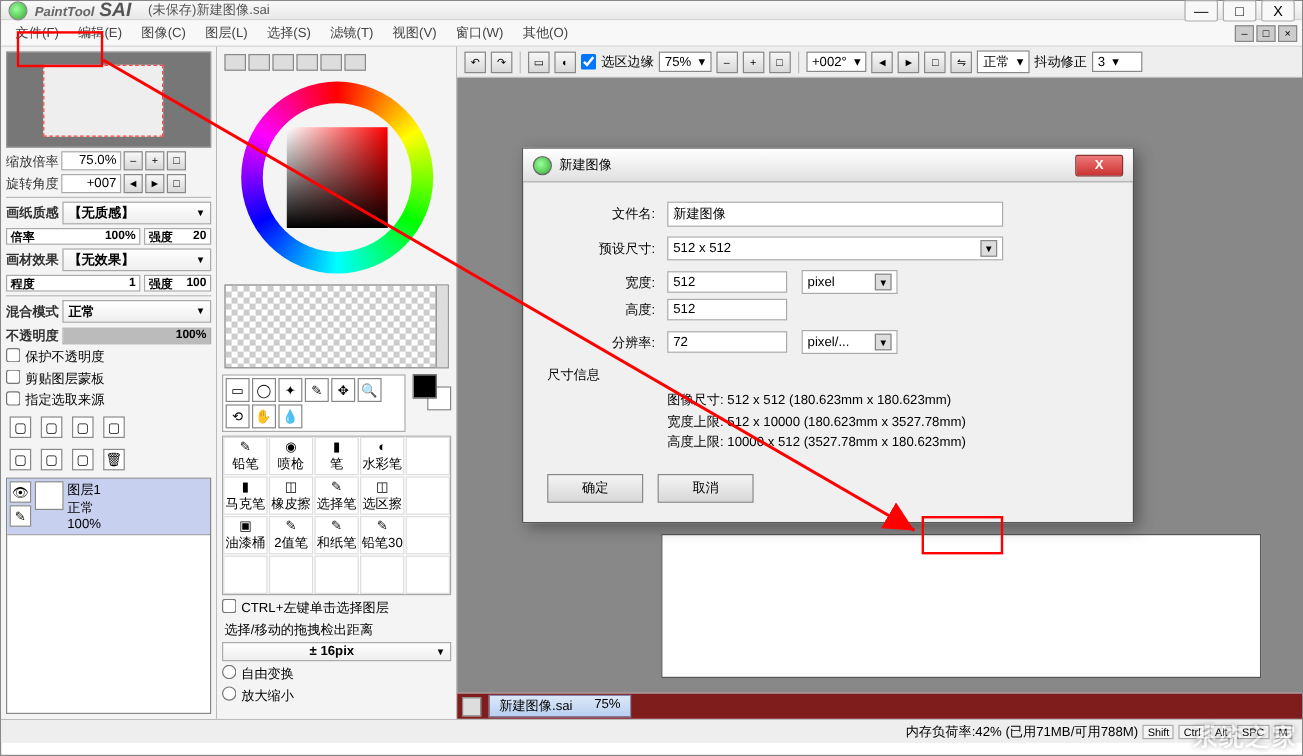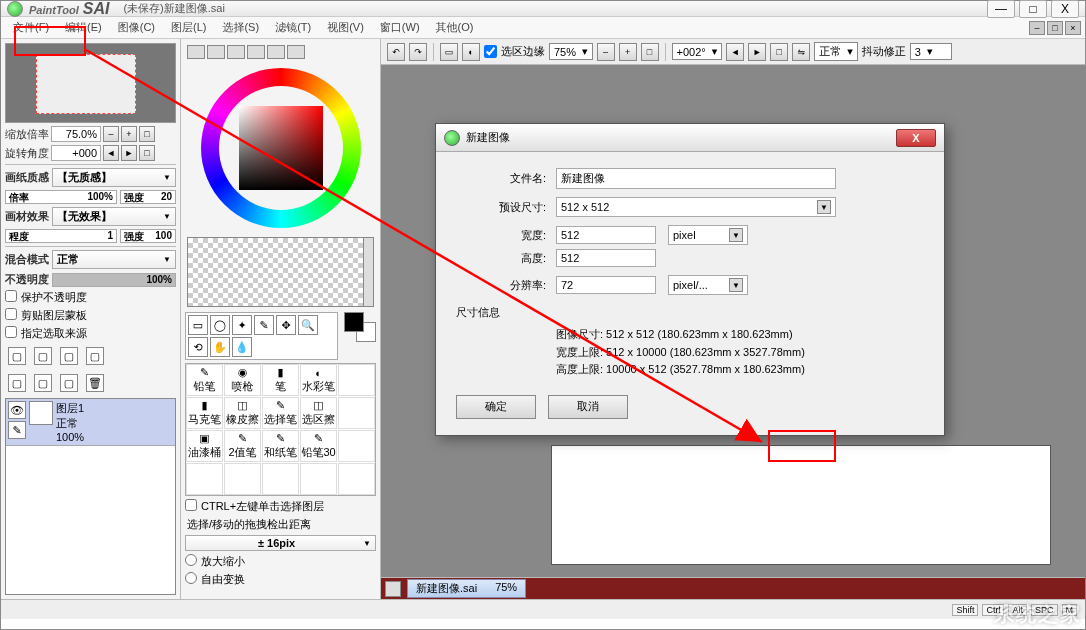--- a/index.html
+++ b/index.html
@@ -136,21 +136,21 @@
       </div>
       <div class="navrow">
         <div class="lbl">缩放倍率</div>
         <div class="val">75.0%</div>
         <div class="sqbtn">–</div>
         <div class="sqbtn">+</div>
         <div class="sqbtn">□</div>
       </div>
       <div class="navrow">
         <div class="lbl">旋转角度</div>
-        <div class="val">+000</div>
+        <div class="val">+007</div>
         <div class="sqbtn">◄</div>
         <div class="sqbtn">►</div>
         <div class="sqbtn">□</div>
       </div>
       <hr style="border:none;border-top:1px solid #bbb">
       <div class="paramrow">
         <div class="lbl">画纸质感</div>
         <div class="combo">
             <span>【无质感】</span>
             <span class="arr">▼</span>
@@ -336,25 +336,25 @@
       <div style="padding:0 2px">选择/移动的拖拽检出距离</div>
       <div class="paramrow">
           <div class="combo">
             <span></span>
             <span>± 16pix</span>
             <span class="arr">▼</span>
           </div>
         </div>
       <div class="chk">
           <input type="radio" style="">
+          <span>自由变换</span>
+        </div>
+      <div class="chk">
+          <input type="radio" style="">
           <span>放大缩小</span>
-        </div>
-      <div class="chk">
-          <input type="radio" style="">
-          <span>自由变换</span>
         </div>
     </div>
 
     <div class="canvaspanel">
       <div class="canvastop">
         <div class="cb">↶</div>
         <div class="cb">↷</div>
         <div class="sep"></div>
         <div class="cb">▭</div>
         <div class="cb">◐</div>
@@ -394,20 +394,21 @@
         <div class="filetab">
           <span>新建图像.sai</span>
           <span>75%</span>
         </div>
       </div>
     </div>
   </div>
 
   <div class="statusbar">
     <div class="right">
+      <span>内存负荷率:42% (已用71MB/可用788M)</span>
       <span class="statkey">Shift</span>
       <span class="statkey">Ctrl</span>
       <span class="statkey">Alt</span>
       <span class="statkey">SPC</span>
       <span class="statkey">M</span>
     </div>
   </div>
 </div>
 
 <div class="dialog">

